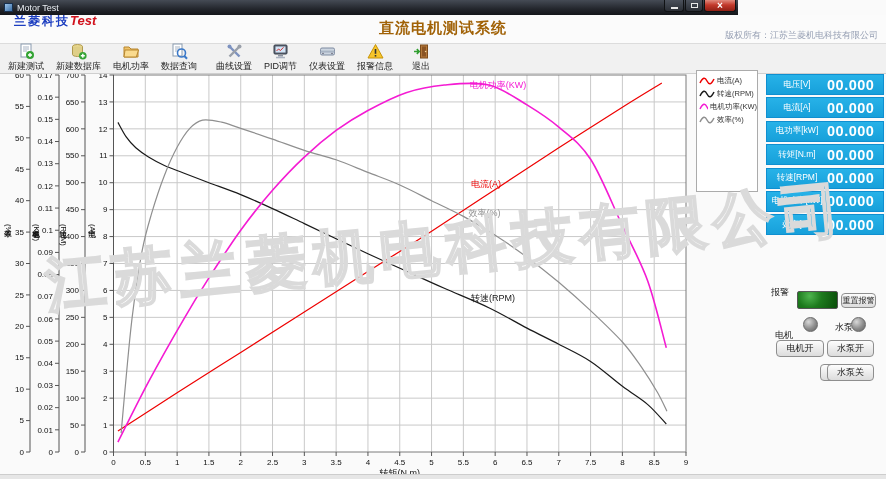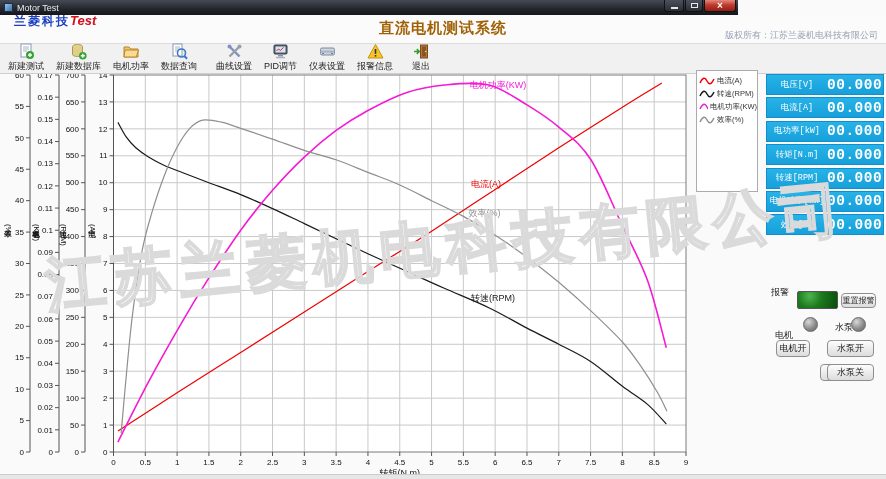--- a/index.html
+++ b/index.html
@@ -48,21 +48,21 @@
 
   
   .legend-box { position:absolute; left:696px; top:70px; width:62px; height:122px;
     background:#fff; border:1px solid #ababab; padding:3px 0 0 2px; }
   .legend-item { display:flex; align-items:center; height:13px; }
   .legend-item svg { margin-right:2px; }
   .legend-label { font-size:7.5px; color:#333; white-space:nowrap; }
 
   .boxes { position:absolute; left:766px; top:74px; width:118px; }
   .vbox { height:21px; margin-bottom:2.4px; background:linear-gradient(#27b2e8,#17a0da);
-    border:1px solid #0f8fd0; display:flex; align-items:center;font-family:Liberation Mono, monospace; }
+    border:1px solid #0f8fd0; display:flex; align-items:center; }
   .vbox-label { flex:1; text-align:center; color:#fff; font-size:8.5px; white-space:nowrap; }
   .vbox-value { width:56px; text-align:right; padding-right:11px; color:#fff; font-size:14.5px;
     font-weight:bold; letter-spacing:0.5px; }
 
   .ctl-label { position:absolute; font-size:9px; color:#222; }
   .alarm-ind { position:absolute; left:797px; top:291px; width:41px; height:18px; border:1px solid #555;
     border-radius:2px; background:radial-gradient(circle at 30% 25%, #4fb54f, #1d7a1d 40%, #0a4d0a);}
   .btn { position:absolute; background:linear-gradient(#fdfdfd,#e9e9e9 60%,#dcdcdc);
     border:1px solid #8e8e8e; border-radius:4px; font-size:9px; color:#222;
     display:flex; align-items:center; justify-content:center; cursor:default; }
@@ -464,21 +464,21 @@
 
   <div class="ctl-label" style="left:771px;top:286px;">报警</div>
   <div class="alarm-ind"></div>
   <div class="btn" style="left:841px;top:293px;width:35px;height:15px;font-size:8px;">重置报警</div>
 
   <div class="ctl-label" style="left:775px;top:329px;">电机</div>
   <div class="led" style="left:803px;top:317px;"></div>
   <div class="ctl-label" style="left:835px;top:321px;">水泵</div>
   <div class="led" style="left:851px;top:317px;"></div>
 
-  <div class="btn" style="left:776px;top:340px;width:34px;height:17px;">电机开</div>
+  <div class="btn" style="left:776px;top:340px;width:48px;height:17px;">电机开</div>
   <div class="btn" style="left:827px;top:340px;width:47px;height:17px;">水泵开</div>
   <div class="btn" style="left:776px;top:364px;width:47px;height:17px;margin-left:44px;">电机关</div>
   <div class="btn" style="left:827px;top:364px;width:47px;height:17px;">水泵关</div>
 
   <div class="watermark">江苏兰菱机电科技有限公司</div>
 
   <div class="footer-strip"></div>
 </div>
 
 </body></html>

